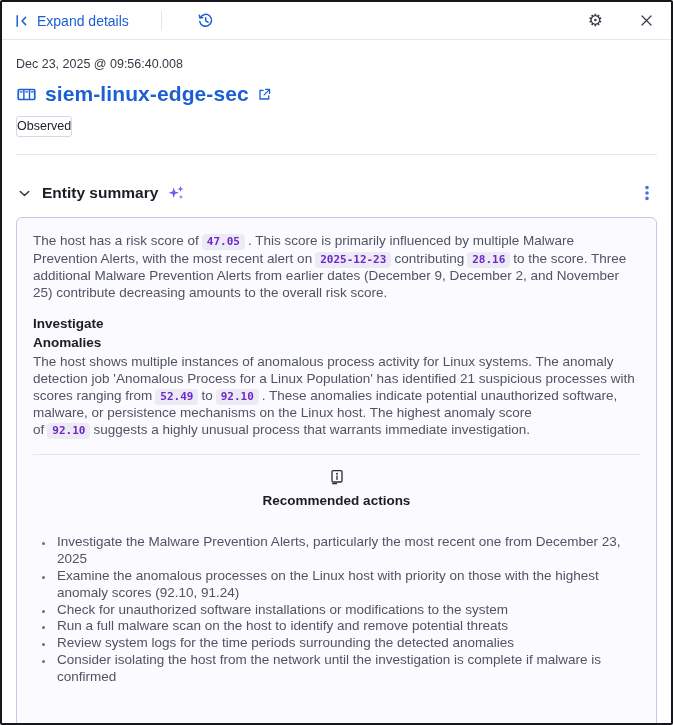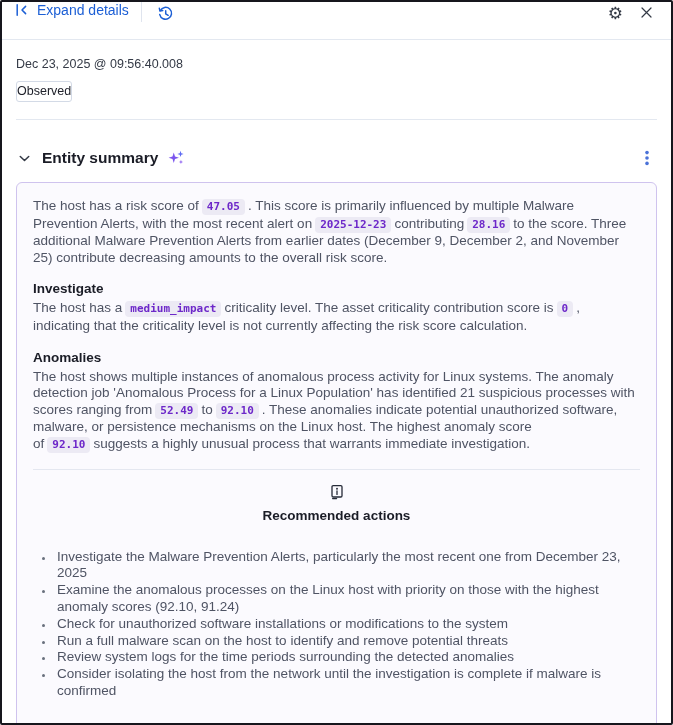--- a/index.html
+++ b/index.html
@@ -13,23 +13,24 @@
     width:673px; height:725px;
     border:2px solid #16161d;
     border-radius:2px;
     background:#fff;
     overflow:hidden;
     display:flex; flex-direction:column;
   }
   
   .topbar{
     height:38px; flex:0 0 38px;
-    display:flex; align-items:flex-start;
+    display:flex; align-items:center;
     padding:0 14px 0 12px;
     border-bottom:1px solid #e3e8f0;
+    gap:20px;
   }
   .icon-btn{
     background:none; border:none; cursor:pointer;
     display:inline-flex; align-items:center; justify-content:center;
     padding:3px; border-radius:4px;
   }
   .expand-btn{
     display:inline-flex; align-items:center; gap:7px;
     background:none; border:none; cursor:pointer;
     color:#1c5fd5; font-family:inherit;
@@ -149,20 +150,39 @@
           <path d="M3.2 3.2l9.6 9.6M12.8 3.2 3.2 12.8" stroke="#343a46" stroke-width="1.3" stroke-linecap="round"></path>
         </svg>
       </span>
     </button>
   </div>
 
   <div class="content">
 
     <div class="timestamp">Dec 23, 2025 @ 09:56:40.008</div>
 
+    <div class="title-row">
+      <a class="host-link">
+        <span>
+          <svg width="21" height="21" viewBox="0 0 16 16" fill="none">
+            <rect x="1.7" y="4.2" width="12.6" height="7.6" rx="1" stroke="#1c5fd5" stroke-width="1.3"></rect>
+            <path d="M6 4.2v7.6M10.3 4.2v7.6" stroke="#1c5fd5" stroke-width="1.1"></path>
+            <path d="M3.3 6h1.3M7.5 6h1.3M11.8 6h1.3" stroke="#1c5fd5" stroke-width="1.1" stroke-linecap="round"></path>
+          </svg>
+        </span>
+        <span class="host-name">siem-linux-edge-sec</span>
+        <span>
+          <svg width="15" height="15" viewBox="0 0 16 16" fill="none">
+            <path d="M6.5 3.5H3.2v9.3h9.3V9.5" stroke="#1c5fd5" stroke-width="1.4" stroke-linecap="round" stroke-linejoin="round"></path>
+            <path d="M9.2 2.6h4.2v4.2" stroke="#1c5fd5" stroke-width="1.4" stroke-linecap="round" stroke-linejoin="round"></path>
+            <path d="M13.2 2.8 7.6 8.4" stroke="#1c5fd5" stroke-width="1.4" stroke-linecap="round"></path>
+          </svg>
+        </span>
+      </a>
+    </div>
 
     <span class="badge">Observed</span>
 
     <div class="h-divider"></div>
 
     
     <div class="summary-header">
       <button class="icon-btn" style="padding:1px">
         <span>
           <svg width="15" height="15" viewBox="0 0 16 16" fill="none">
@@ -189,21 +209,20 @@
         </span>
       </button>
     </div>
 
     
     <div class="panel">
 
       <p class="sec-para"><span>The host has a risk score of</span><code class="chip">47.05</code><span>. This score is primarily influenced by multiple Malware Prevention Alerts, with the most recent alert on</span><code class="chip">2025-12-23</code><span>contributing</span><code class="chip">28.16</code><span>to the score. Three additional Malware Prevention Alerts from earlier dates (December 9, December 2, and November 25) contribute decreasing amounts to the overall risk score.</span></p>
 
       <div class="sec-heading">Investigate</div>
-      <p class="sec-para"><span>The host has a</span><code class="chip">medium_impact</code><span>criticality level. The asset criticality contribution score is</span><code class="chip">0</code><span>, indicating that the criticality level is not currently affecting the risk score calculation.</span></p>
 
       <div class="sec-heading">Anomalies</div>
       <p class="sec-para"><span>The host shows multiple instances of anomalous process activity for Linux systems. The anomaly detection job 'Anomalous Process for a Linux Population' has identified 21 suspicious processes with scores ranging from</span><code class="chip">52.49</code><span>to</span><code class="chip">92.10</code><span>. These anomalies indicate potential unauthorized software, malware, or persistence mechanisms on the Linux host. The highest anomaly score of</span><code class="chip">92.10</code><span>suggests a highly unusual process that warrants immediate investigation.</span></p>
 
       <div class="panel-divider"></div>
 
       <div class="rec-header">
         <span>
           <svg width="16" height="16" viewBox="0 0 16 16" fill="none">
             <rect x="3" y="1.6" width="10" height="11.4" rx="1.2" stroke="#252a37" stroke-width="1.3"></rect>

